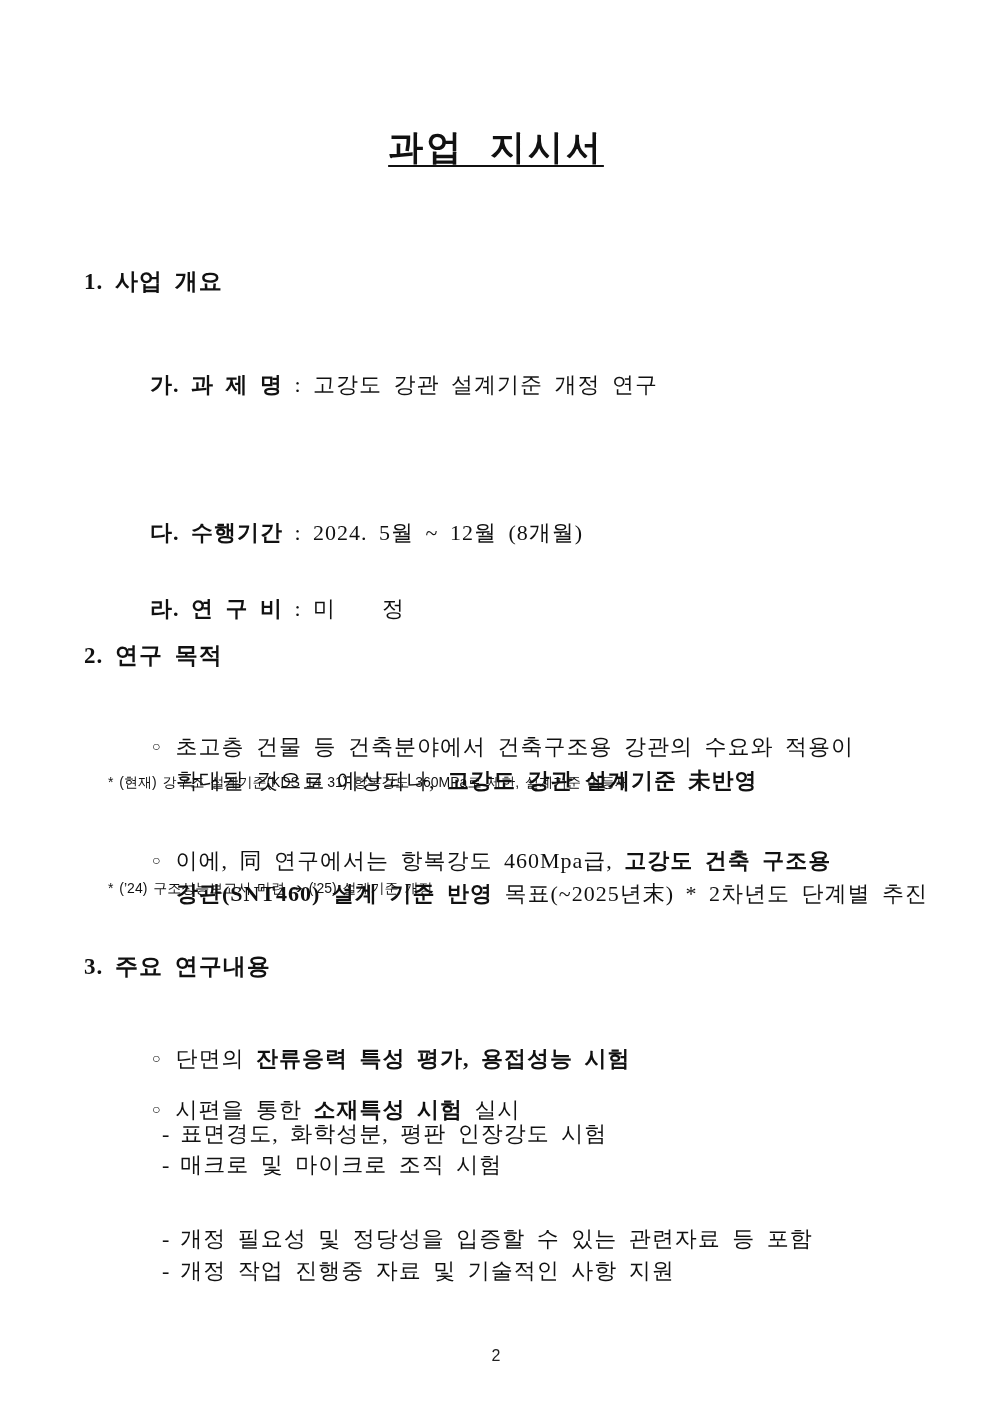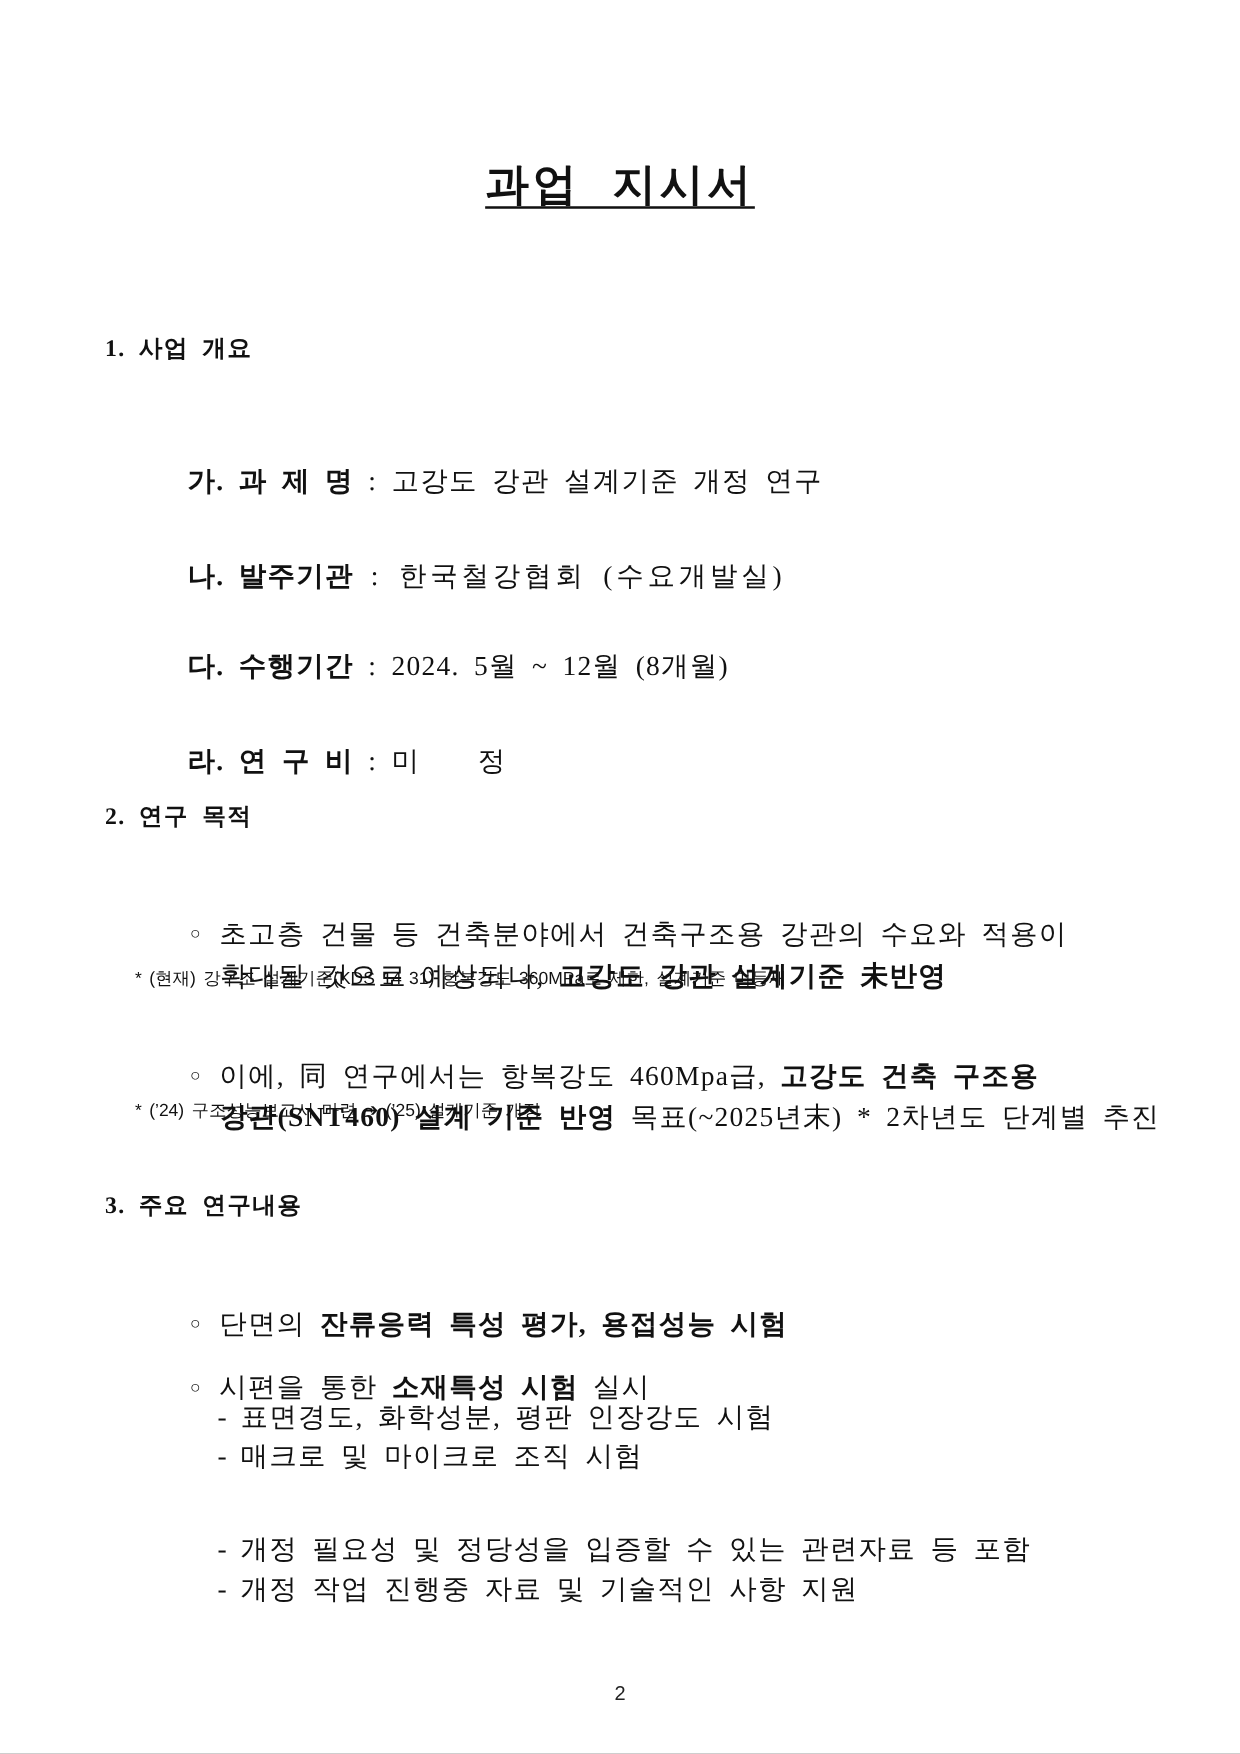--- a/index.html
+++ b/index.html
@@ -26,40 +26,40 @@
     text-align:center;
     font-size:35px;
     font-weight:bold;
     letter-spacing:3px;
     word-spacing:14px;
     text-decoration:underline;
     text-underline-offset:6px;
     text-decoration-thickness:2px;
     white-space:pre;
   }
-  .heading { font-weight:bold; font-size:19px; left:84px;text-align:center; }
+  .heading { font-weight:bold; font-size:23px; left:84px;text-align:center; }
   .item    { left:92px; }
   .label   { font-weight:bold;margin-left:12px; }
   .b       { font-weight:bold; }
   .bullet-line { left:106px;text-align:right; }
   .cont    { left:130px; }
   .circle  {
     display:inline-block;
     font-size:14px;
     vertical-align:3px;
     margin-right:14px;
   }
   .note {
     left:108px;
     font-size:14px;
     font-family:"Liberation Sans","DejaVu Sans",sans-serif;
     letter-spacing:0;
     word-spacing:2px;
   }
-  .dash-line { left:128px; }
+  .dash-line { left:116px; }
   .dash { margin-right:10px; }
   .ls-wide { letter-spacing:3px; }
   .pagenum {
     position:absolute;
     left:0; right:0; top:1347px;
     text-align:center;
     font-size:16px;
     font-family:"Liberation Sans","DejaVu Sans",sans-serif;
     color:#222;
   }
@@ -70,23 +70,20 @@
 <div class="page">
 
   <div class="title">과업 지시서</div>
 
   <div class="line heading" style="top:268px">1. 사업 개요</div>
 
   <div class="line item" style="top:343px">
     <span class="label">가. 과 제 명</span><span> : 고강도 강관 설계기준 개정 연구</span>
   </div>
 
-  <div class="line item" style="top:419px">
-    <span class="label">나. 발주기관</span><span class="ls-wide"> : 한국철강협회 (수요개발실)</span>
-  </div>
 
   <div class="line item" style="top:491px">
     <span class="label">다. 수행기간</span><span> : 2024. 5월 ~ 12월 (8개월)</span>
   </div>
 
   <div class="line item" style="top:567px">
     <span class="label">라. 연 구 비</span><span> : 미    정</span>
   </div>
 
   <div class="line heading" style="top:642px">2. 연구 목적</div>

